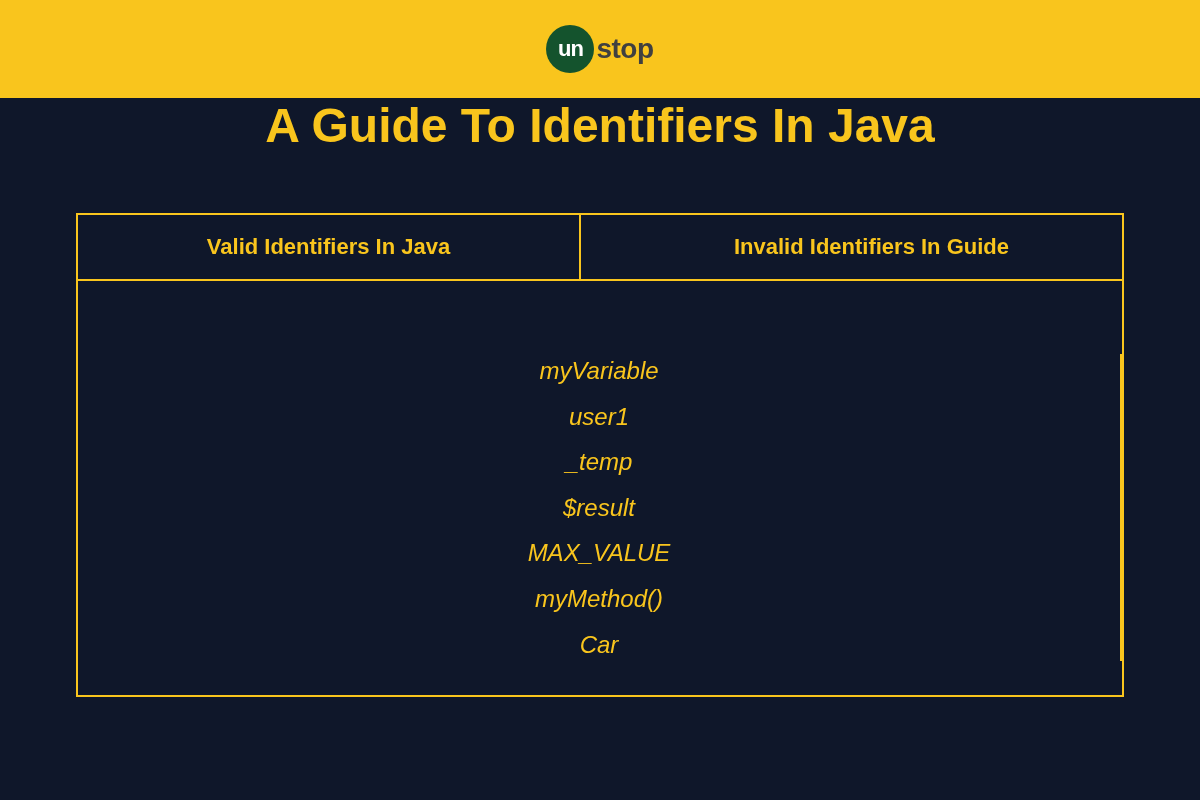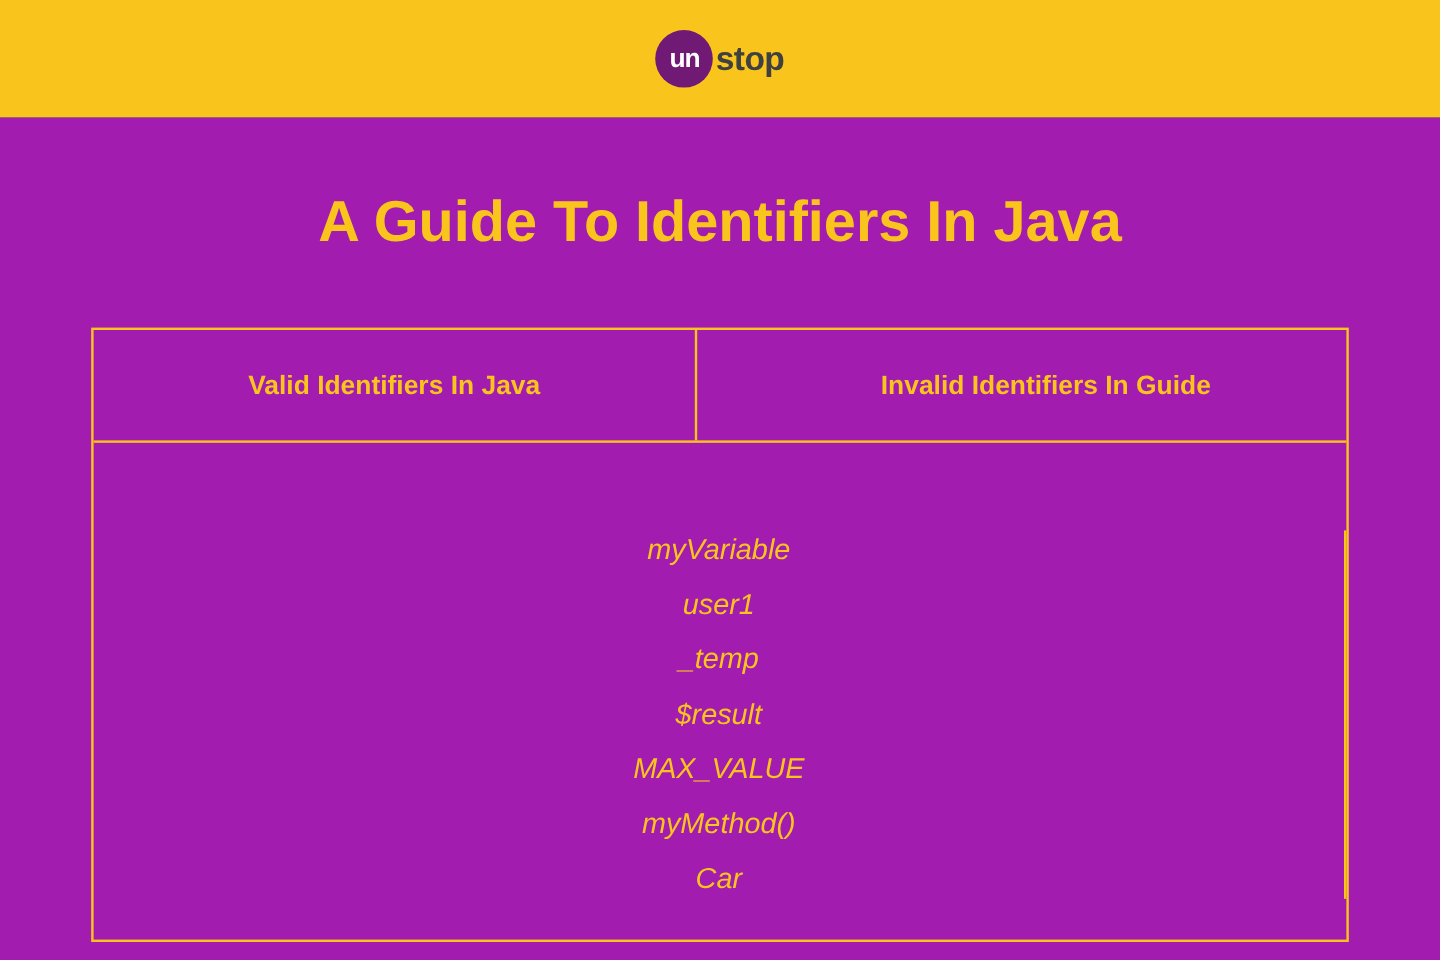--- a/index.html
+++ b/index.html
@@ -19,58 +19,57 @@
   }
   .logo {
     display: flex;
     align-items: center;
     gap: 0;
   }
   .logo-circle {
     width: 48px;
     height: 48px;
     border-radius: 50%;
-    background: #701a75;
+    background: #14532d;
     display: flex;
     align-items: center;
     justify-content: center;
     color: #fff;
     font-weight: 700;
     font-size: 22px;
     letter-spacing: -1px;
   }
   .logo-text {
     color: #404040;
     font-weight: 700;
     font-size: 28px;
     letter-spacing: -0.5px;
     margin-left: 2px;
   }
   .content {
     flex: 1;
-    background: #a21caf;
+    background: #0f172a;
     display: flex;
     flex-direction: column;
     align-items: center;
-    padding-top: 60px;
   }
   .title {
     color: #f9c51d;
     font-size: 48px;
     font-weight: 700;
     margin-bottom: 60px;
     text-align: center;
   }
   .table {
     width: 1048px;
     border: 2px solid #f9c51d;
   }
   .table-header {
     display: flex;
-    height: 92px;
+    height: 64px;
     gap: 40px;
   }
   .th {
     flex: 1;
     display: flex;
     align-items: center;
     justify-content: center;
     color: #f9c51d;
     font-size: 22px;
     font-weight: 700;

